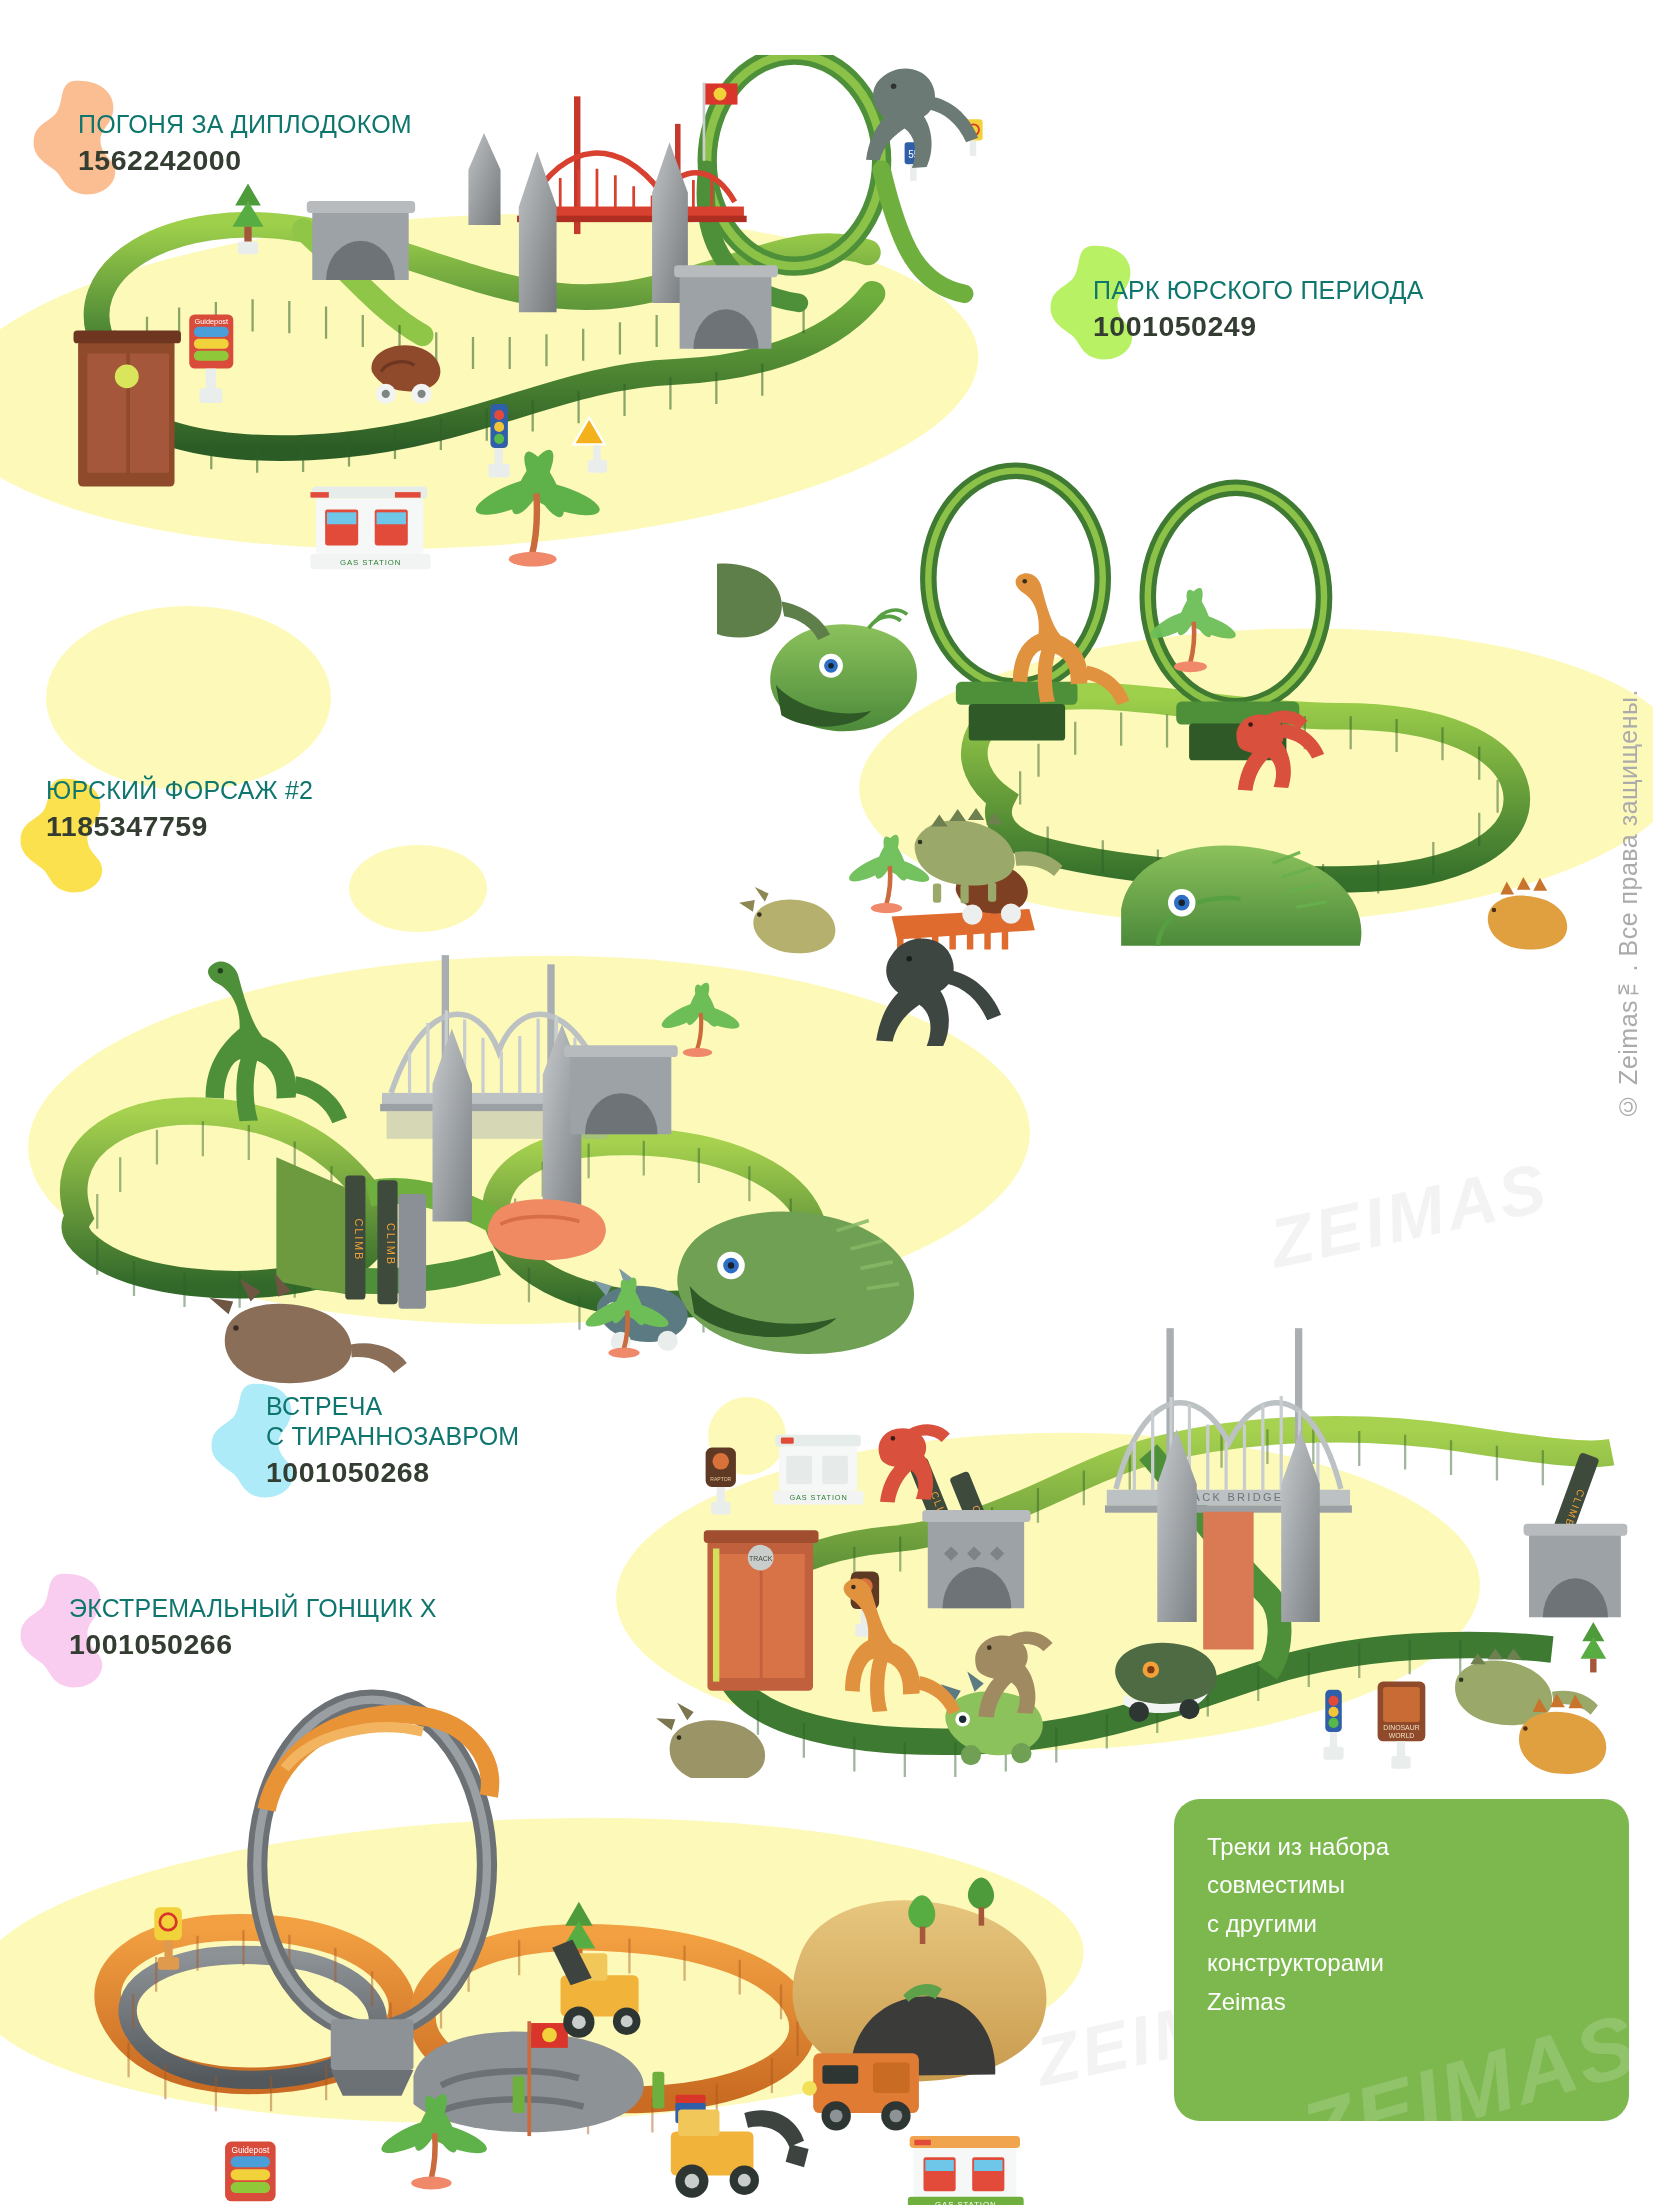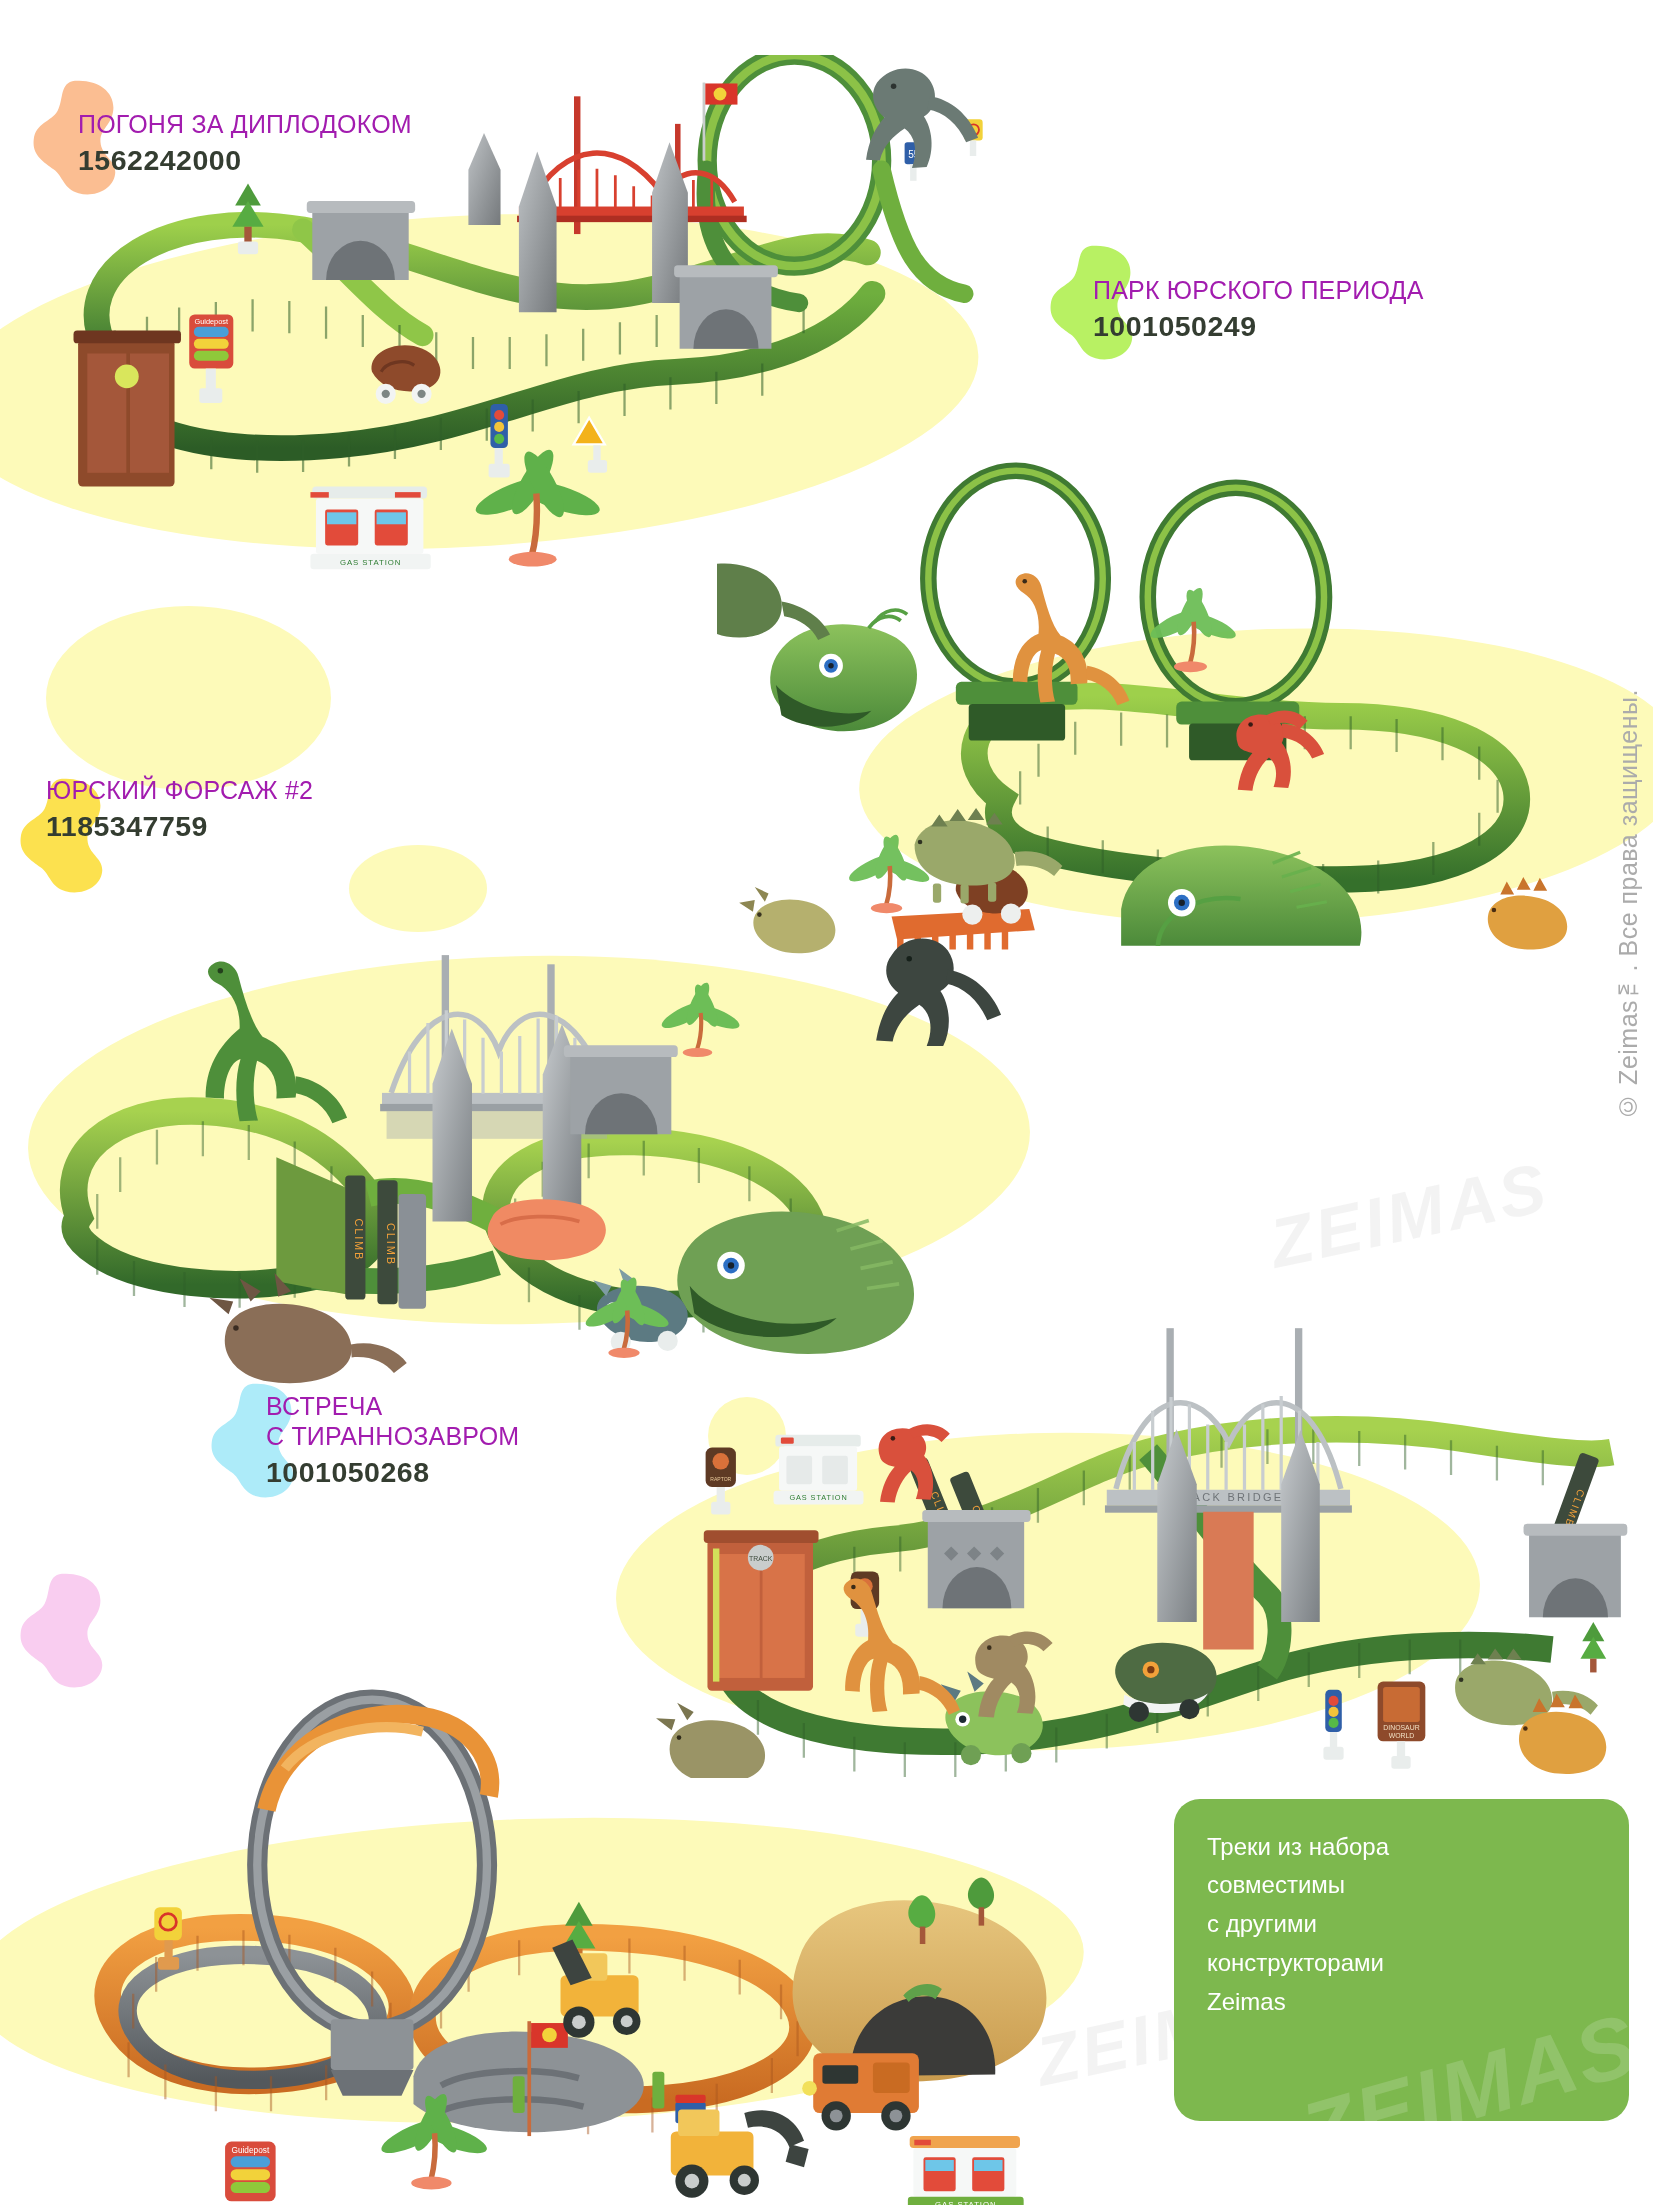--- a/index.html
+++ b/index.html
@@ -24,21 +24,21 @@
   .sand-h{left:708px;top:1397px;width:78px;height:78px;}
 
   
   .blob{position:absolute;z-index:2;}
   .blob svg{display:block;}
 
   
   .label{position:absolute;z-index:4;}
   .label .ttl{
     font-size:25px;font-weight:400;letter-spacing:0.2px;
-    color:#a21caf;line-height:1.18;white-space:pre-line;
+    color:#0f766e;line-height:1.18;white-space:pre-line;
     font-family:"Liberation Sans", sans-serif;
     font-stretch:condensed;
   }
   .label .sku{
     font-size:28.5px;font-weight:700;color:#343D31;margin-top:4.6px;
     letter-spacing:0.5px;
   }
 
   .pos1{left:78px;top:110px;}
   .pos2{left:1093px;top:276px;}
@@ -967,20 +967,24 @@
   </div>
 
   <div class="blob" style="left:17.5px;top:1571px;">
     <svg width="96" height="119" viewBox="0 0 210 260">
       <path d="M96 6 C 146 2, 184 30, 180 70 C 176 104, 150 112, 152 140
                C 154 172, 188 180, 184 210 C 180 244, 138 262, 104 252
                C 70 242, 70 214, 50 200 C 26 182, 2 168, 6 134
                C 10 98, 44 96, 58 72 C 72 46, 62 10, 96 6 z" fill="#F9CDF0"></path>
     </svg>
   </div>
+  <div class="label pos5">
+    <div class="ttl">ЭКСТРЕМАЛЬНЫЙ ГОНЩИК X</div>
+    <div class="sku">1001050266</div>
+  </div>
 
   <div class="wm" style="left:1268px;top:1176px;">ZEIMAS</div>
   <div class="wm" style="left:1034px;top:1994px;">ZEIMAS</div>
 
   <div class="card">
     <div class="card-text">Треки из набора
 совместимы
 с другими
 конструкторами
 Zeimas</div>

